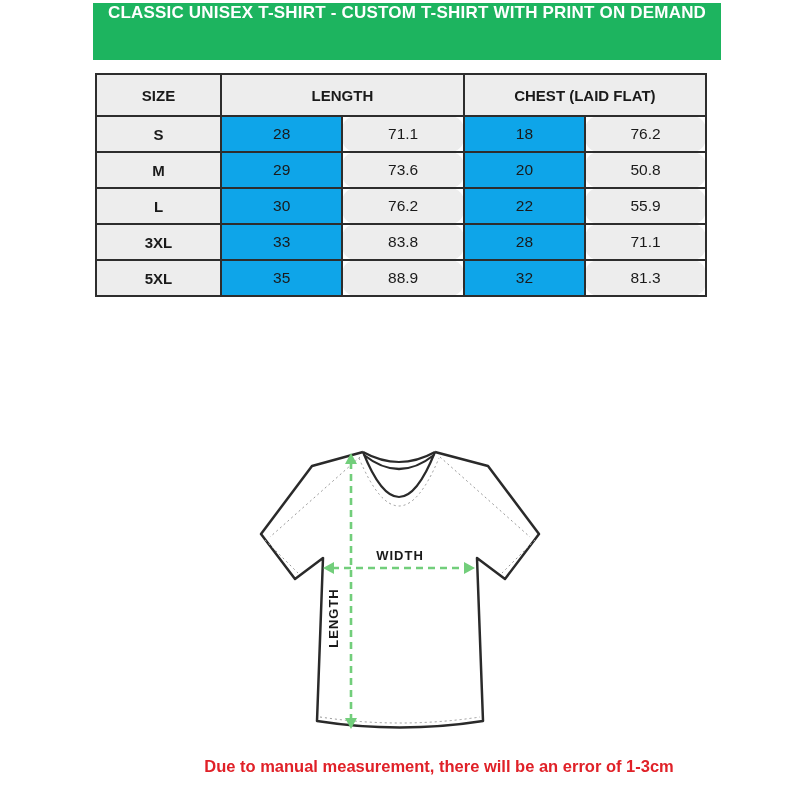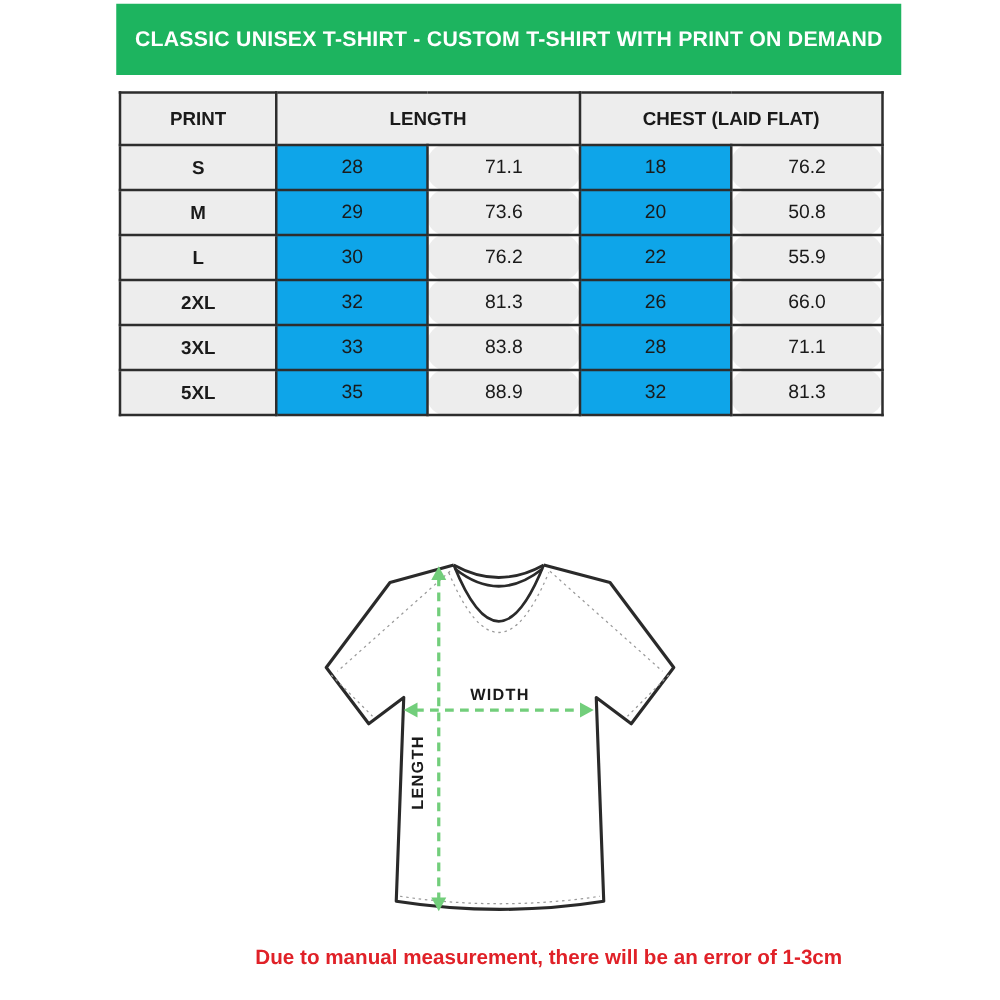--- a/index.html
+++ b/index.html
@@ -3,21 +3,21 @@
 <meta charset="utf-8">
 <style>
   html,body { margin:0; padding:0; background:#fff; }
   .page {
     position:relative; width:800px; height:800px; background:#ffffff;
     font-family:"Liberation Sans", sans-serif; overflow:hidden;
   }
   
   .banner {
     position:absolute; left:93px; top:3px; width:628px; height:57px;
-    background:#1db45f; display:flex; align-items:center; justify-content:center;
+    background:#1db45f; display:flex; align-items:flex-start; justify-content:center;
   }
   .banner-text {
     color:#ffffff; font-weight:bold; font-size:17px; letter-spacing:0.2px; white-space:nowrap;
   }
   
   table.chart {
     position:absolute; left:95px; top:73px; width:612px;
     border-collapse:collapse; table-layout:fixed;
   }
   table.chart th, table.chart td {
@@ -57,21 +57,21 @@
   <table class="chart">
     <colgroup>
       <col style="width:20.5%">
         <col style="width:19.9%">
         <col style="width:19.9%">
         <col style="width:19.9%">
         <col style="width:19.8%">
     </colgroup>
     <thead>
       <tr>
-        <th>PRINT</th>
+        <th>SIZE</th>
         <th colspan="2">LENGTH</th>
         <th colspan="2">CHEST (LAID FLAT)</th>
       </tr>
     </thead>
     <tbody>
       <tr>
         <td class="size-cell">S</td>
         <td>28</td>
         <td class="cm-cell">71.1</td>
         <td>18</td>
@@ -83,27 +83,20 @@
         <td class="cm-cell">73.6</td>
         <td>20</td>
         <td class="cm-cell">50.8</td>
       </tr>
       <tr>
         <td class="size-cell">L</td>
         <td>30</td>
         <td class="cm-cell">76.2</td>
         <td>22</td>
         <td class="cm-cell">55.9</td>
-      </tr>
-      <tr>
-        <td class="size-cell">2XL</td>
-        <td>32</td>
-        <td class="cm-cell">81.3</td>
-        <td>26</td>
-        <td class="cm-cell">66.0</td>
       </tr>
       <tr>
         <td class="size-cell">3XL</td>
         <td>33</td>
         <td class="cm-cell">83.8</td>
         <td>28</td>
         <td class="cm-cell">71.1</td>
       </tr>
       <tr>
         <td class="size-cell">5XL</td>

